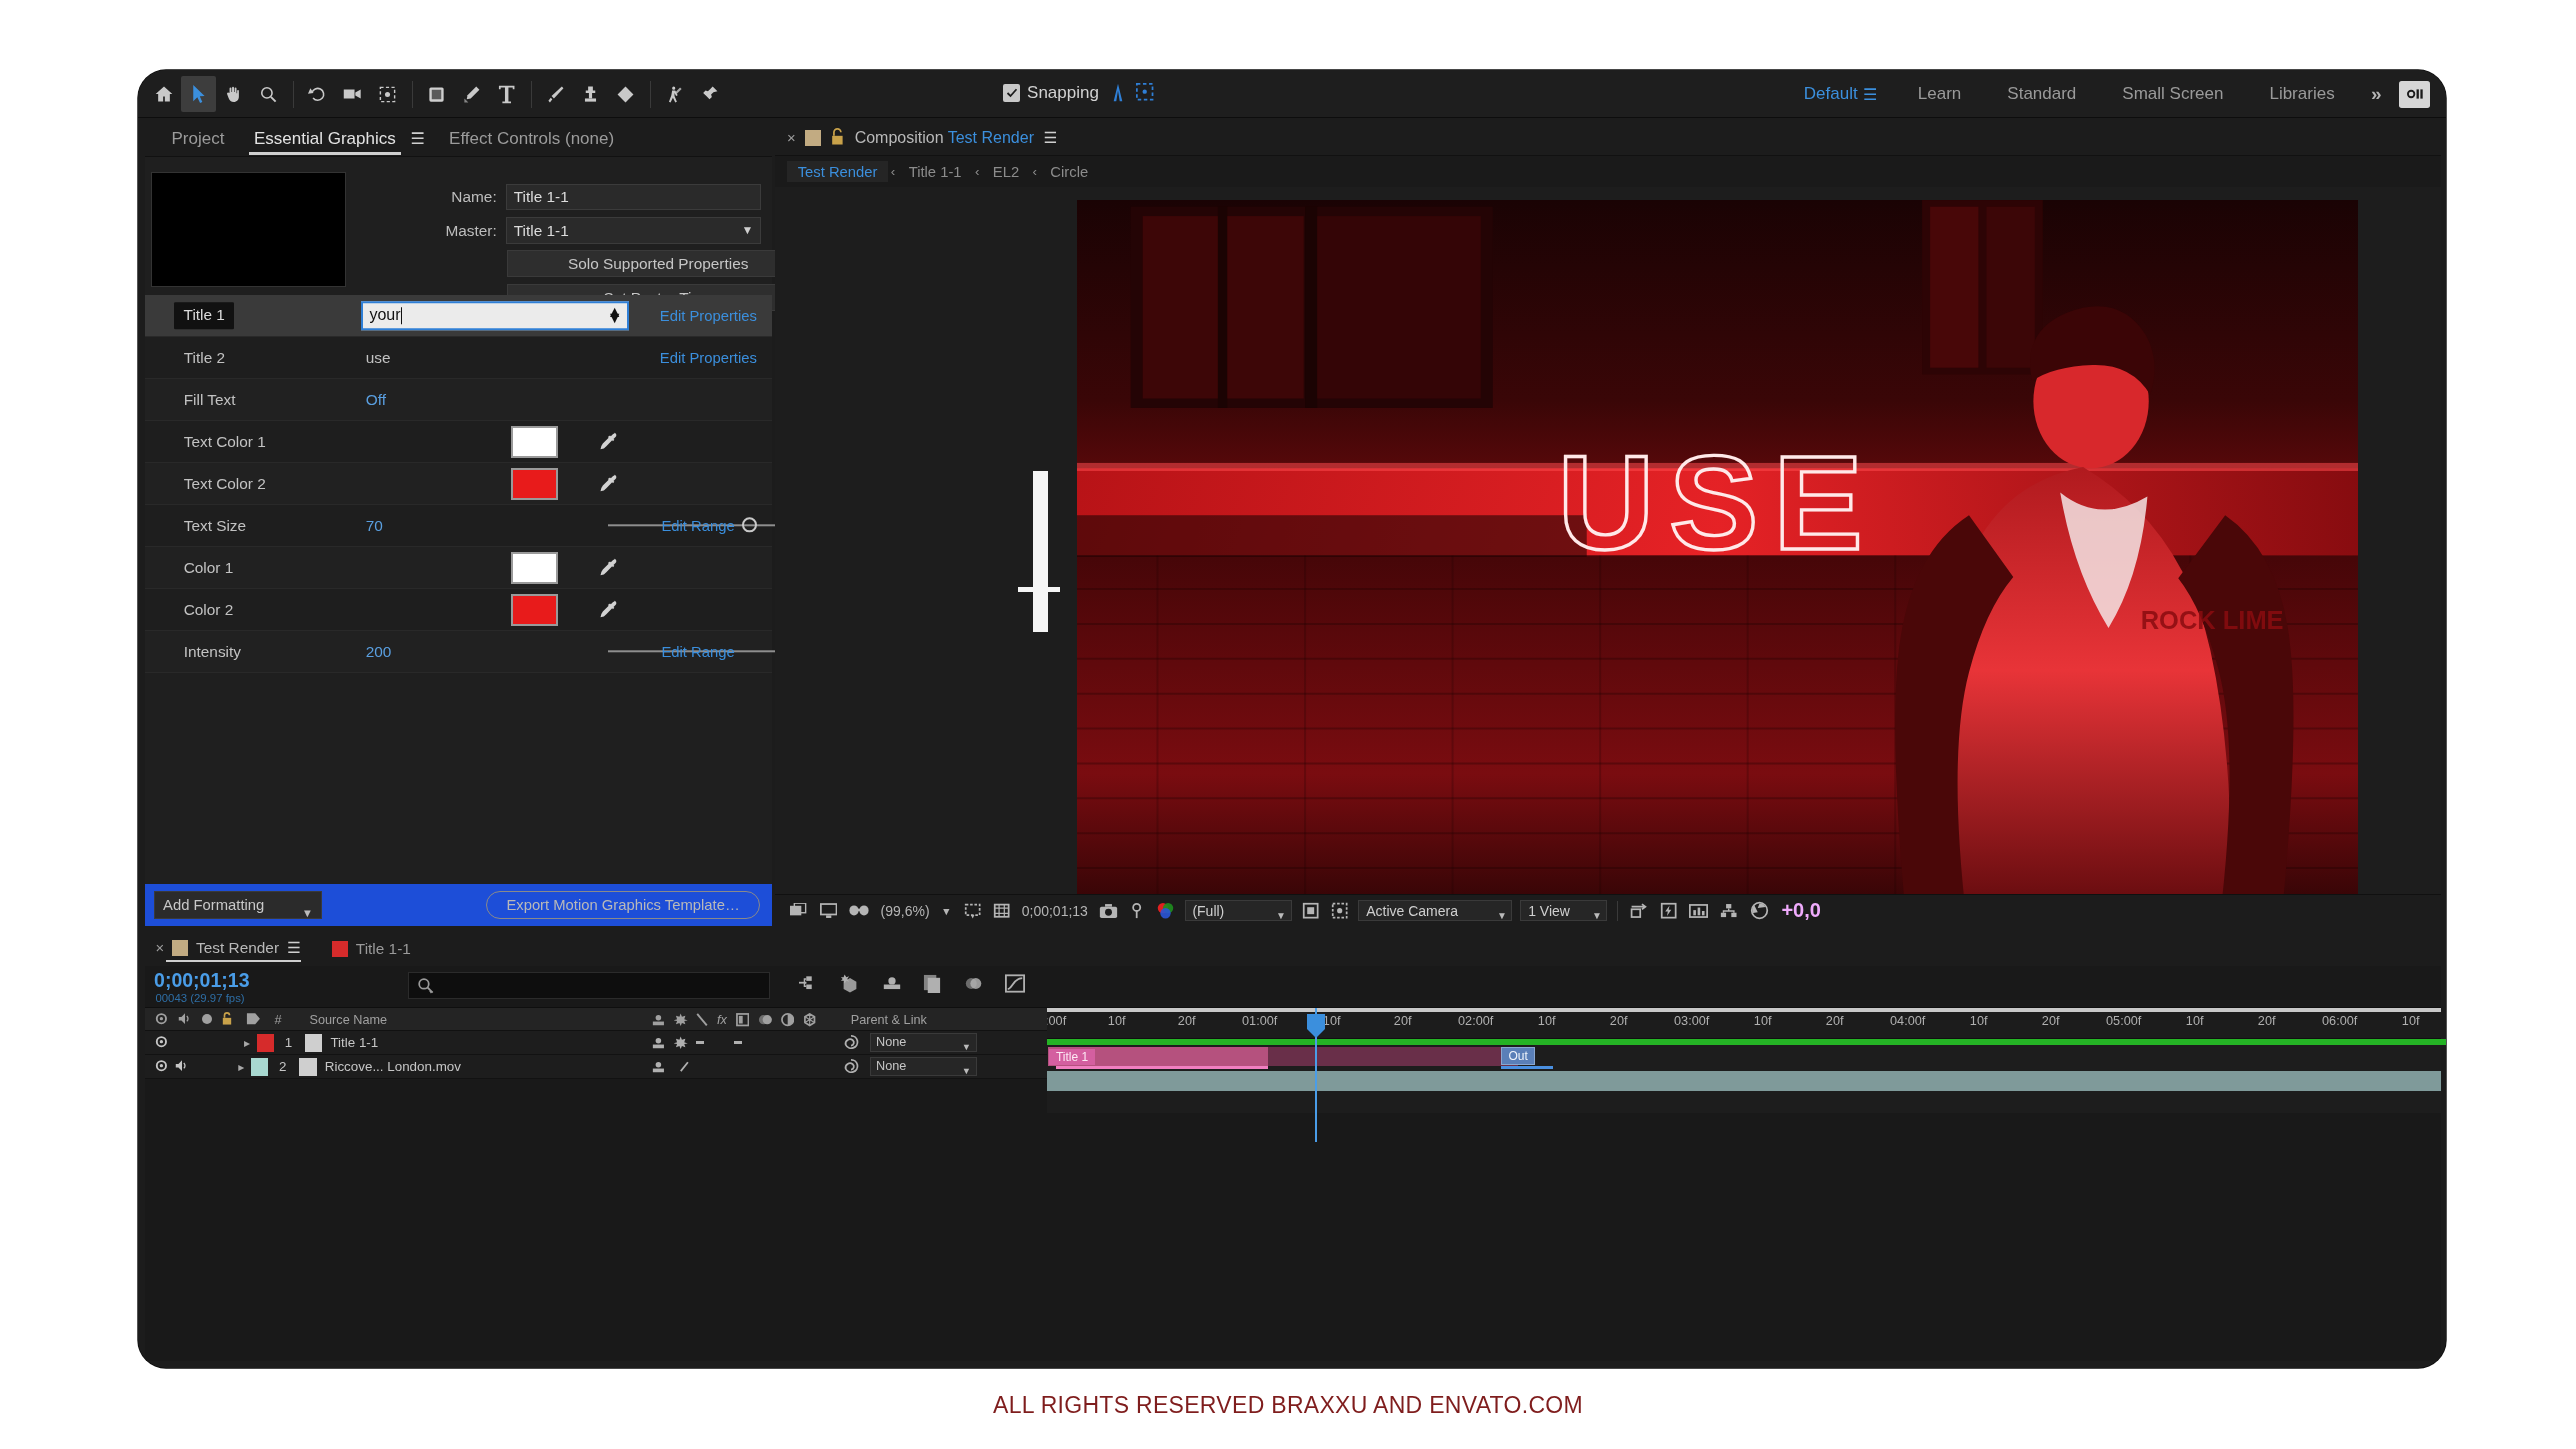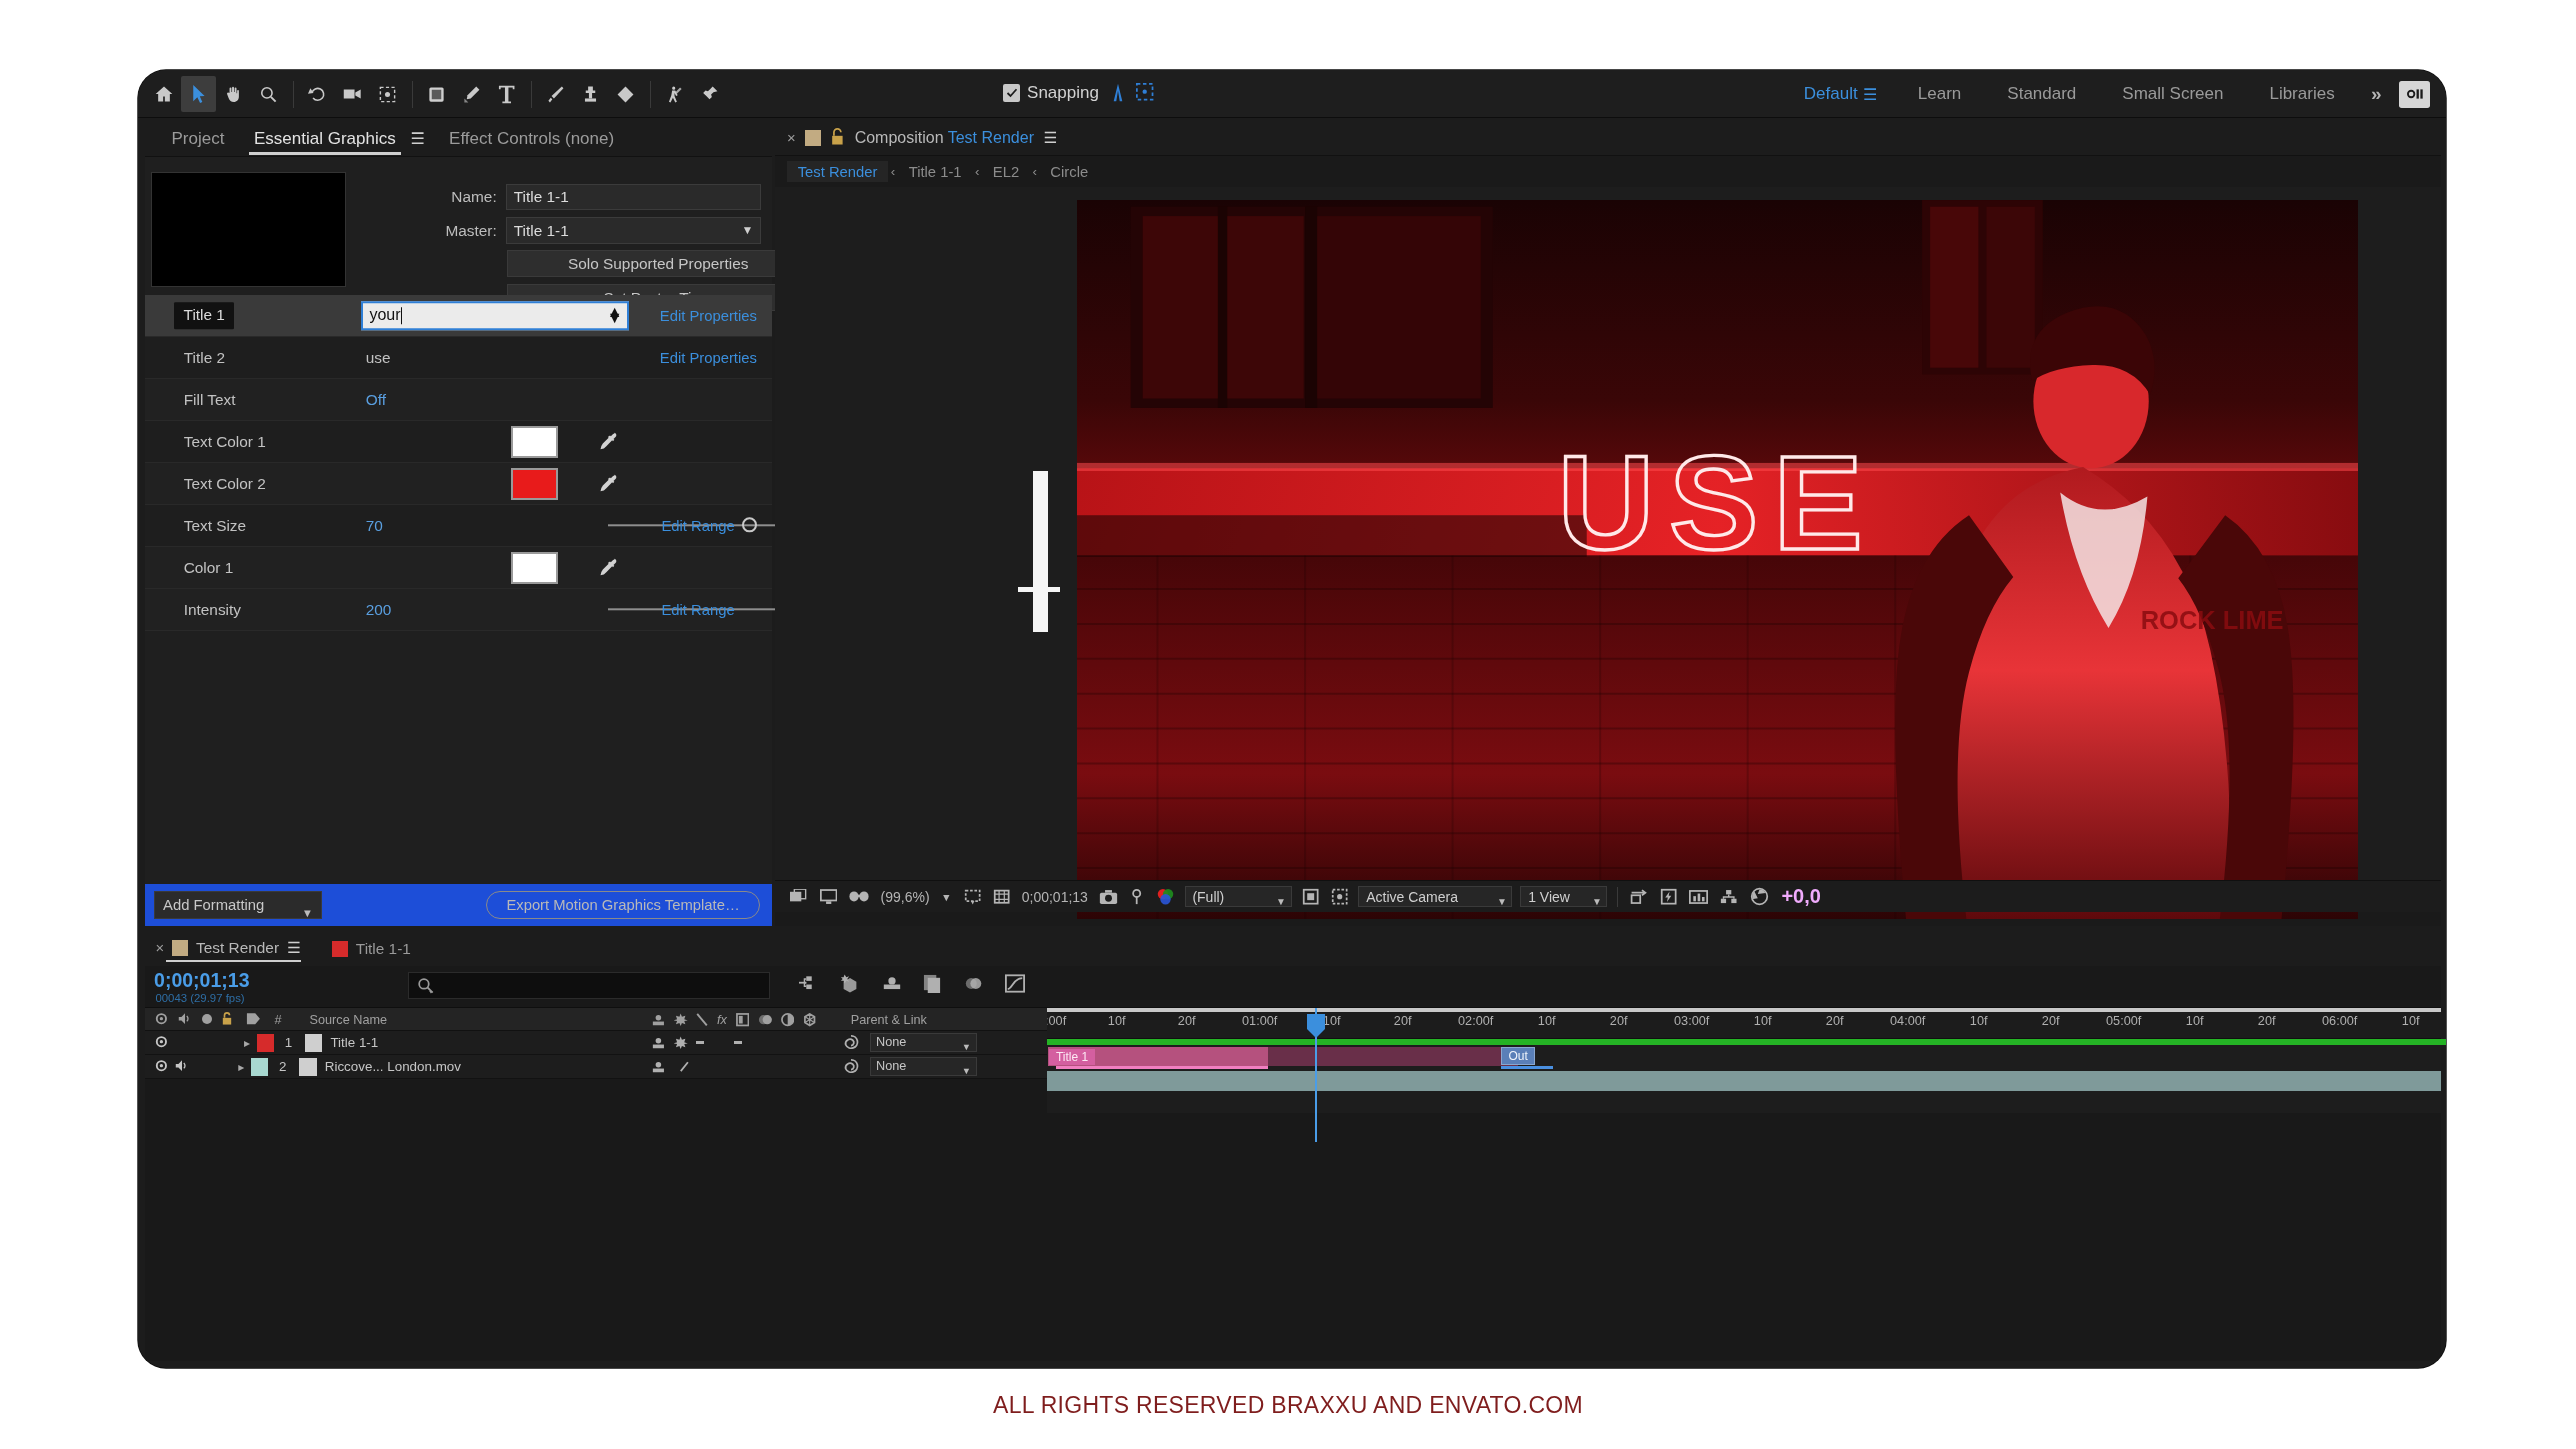--- a/index.html
+++ b/index.html
@@ -258,21 +258,21 @@
   .white-bar {
     position:absolute; left: 258px; top: 284px;
     width: 14.8px; height: 161px; background: #f4f4f4;
   }
   .white-bar::after {
     content:""; position:absolute; left: -14.8px; bottom: 40px;
     width: 42px; height: 4.7px; background: #f4f4f4;
   }
 
   .viewer-bottom {
-    position: absolute; left: 0; bottom: 14px; right: 0; height: 32px;
+    position: absolute; left: 0; bottom: 0; right: 0; height: 32px;
     background: #1c1c1c; display: flex; align-items: center;
     padding-left: 9.4px; gap: 0px;
     border-top: 0.7px solid #101010;
   }
   .vb-ic { color:#b5b5b5; padding: 0 6px; display:flex; align-items:center;}
   .vb-txt { color:#b5b5b5; font-size: 14px; padding: 0 5.4px; }
   .vb-sel {
     color:#cfcfcf; font-size: 14px; background:#262626; border:0.7px solid #3a3a3a;
     height: 21.5px; line-height: 20px; padding: 0 17.4px 0 6.7px; position:relative;
     margin: 0 4px;
@@ -612,20 +612,29 @@
         <div class="prow">
           <span class="prow-label">Color 1</span>
           <span class="swatch" style="background:#ffffff;"></span>
           <span class="eyedrop">
             <svg width="20" height="20" viewBox="0 0 24 24">
                 <path fill="currentColor" d="M19 2a3 3 0 0 1 3 3c0 .9-.4 1.6-1 2.2l-2.4 2.4 1 1-1.6 1.6-1-1-7 7L7 21l-4 1 1-4 1.8-2.9 7-7-1-1L14.4 5.4l1 1L17.8 4c.6-.6 1.3-1 2.2-1z"></path>
               </svg>
           </span>
         </div>
 
+        <div class="prow alt">
+          <span class="prow-label">Color 2</span>
+          <span class="swatch" style="background:#e81b1b;"></span>
+          <span class="eyedrop">
+            <svg width="20" height="20" viewBox="0 0 24 24">
+                <path fill="currentColor" d="M19 2a3 3 0 0 1 3 3c0 .9-.4 1.6-1 2.2l-2.4 2.4 1 1-1.6 1.6-1-1-7 7L7 21l-4 1 1-4 1.8-2.9 7-7-1-1L14.4 5.4l1 1L17.8 4c.6-.6 1.3-1 2.2-1z"></path>
+              </svg>
+          </span>
+        </div>
 
         <div class="prow">
           <span class="prow-label">Intensity</span>
           <span class="prow-value blue">200</span>
           <span class="slider">
             <span class="track"></span>
             <span class="knob" style="left:95%;"></span>
           </span>
           <span class="edit-link range">Edit Range</span>
         </div>

